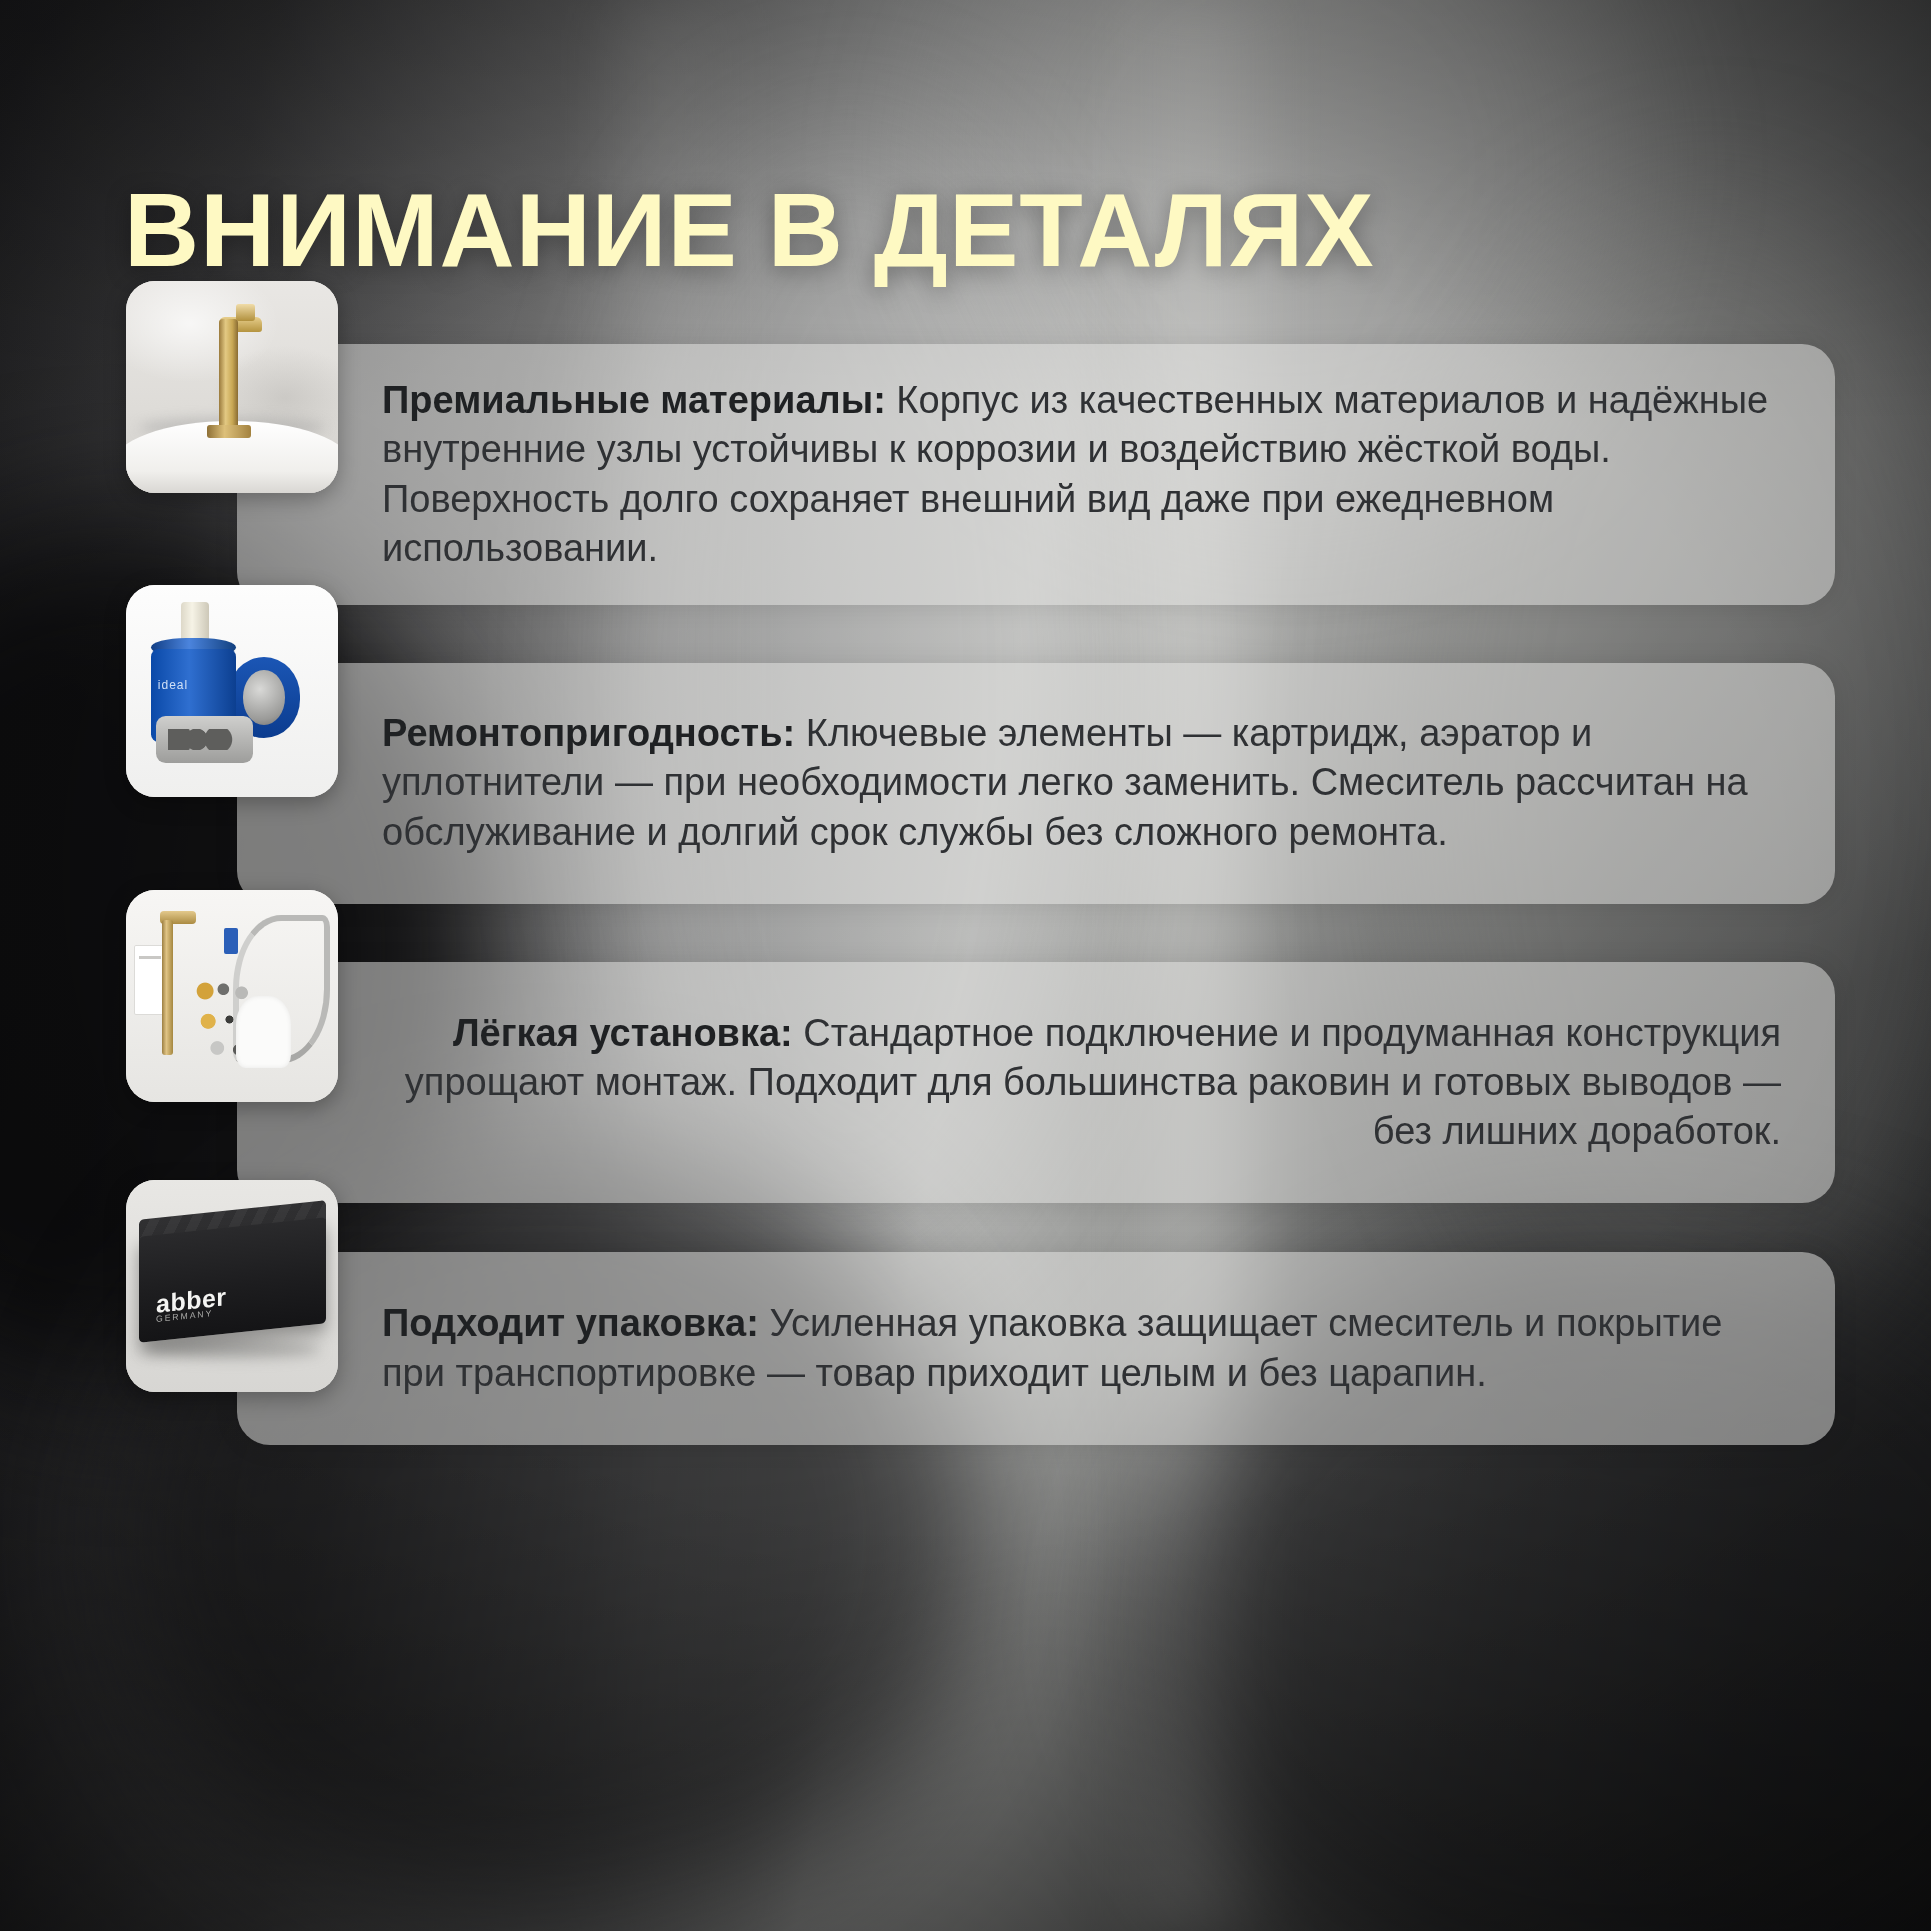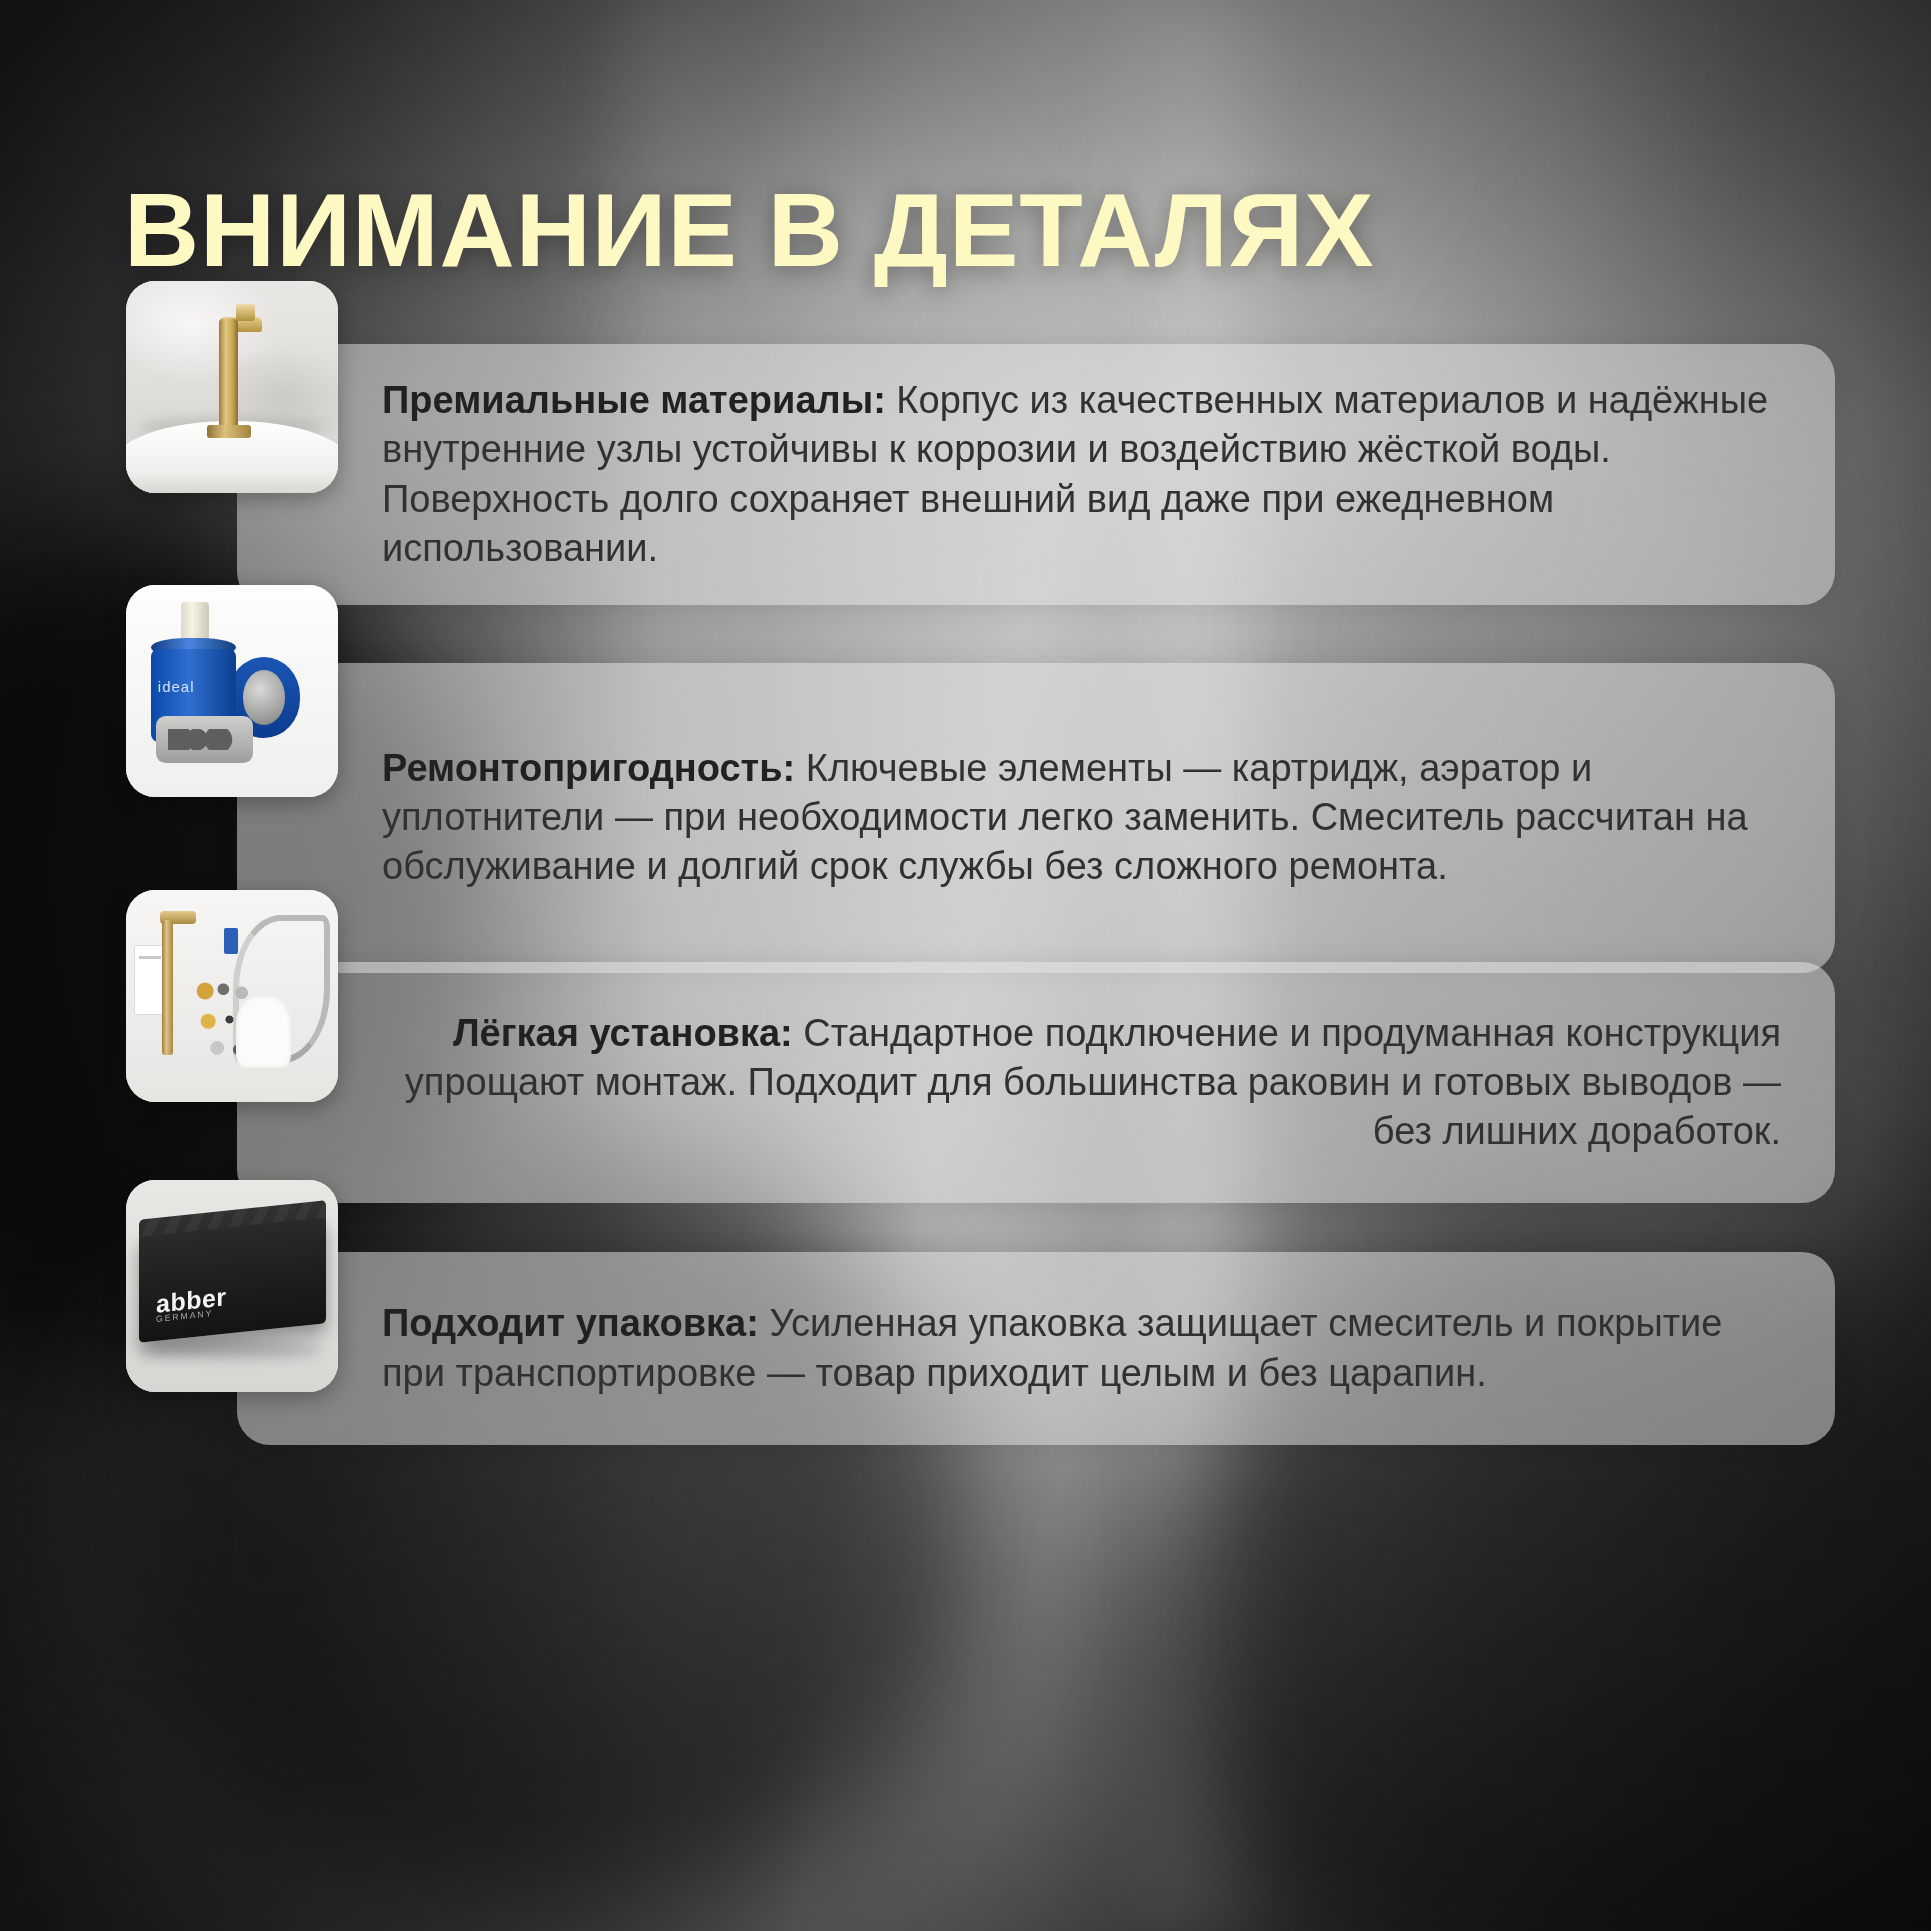--- a/index.html
+++ b/index.html
@@ -176,21 +176,21 @@
   .t2-c2face { position:absolute; left:55%; top:40%; width:20%; height:26%;
       background: radial-gradient(circle at 40% 35%, #d9d9d7, #9a9a98 70%, #6f6f6d 100%);
       border-radius: 50%; }
   .t2-metal { position:absolute; left:14%; top:62%; width:46%; height:22%;
       background: linear-gradient(180deg,#cfcfcd,#9d9d9b); border-radius: 9.7px; }
   .t2-holes { position:absolute; left:20%; top:68%; width:32%; height:10%;
       background:
         radial-gradient(circle at 12% 50%, #5e5e5c 0 26%, rgba(0,0,0,0) 28%),
         radial-gradient(circle at 42% 50%, #5e5e5c 0 26%, rgba(0,0,0,0) 28%),
         radial-gradient(circle at 74% 50%, #5e5e5c 0 26%, rgba(0,0,0,0) 28%); }
-  .t2-label { position:absolute; left:15%; top:44%; font-size:15px; color:#cfe0f7; letter-spacing:1px; }
+  .t2-label { position:absolute; left:15%; top:44%; font-size:12px; color:#cfe0f7; letter-spacing:1px; }
 
   
   .t3-bg { position:absolute; inset:0; background: linear-gradient(180deg,#f7f6f4,#e6e5e2); }
   .t3-rod { position:absolute; left:17%; top:14%; width:5%; height:64%;
       background: linear-gradient(90deg,#9c7f42,#e0c485 40%,#a5873f); border-radius:2.9px; }
   .t3-rod2 { position:absolute; left:16%; top:10%; width:17%; height:6%;
       background: linear-gradient(180deg,#e3c98c,#ab8b42); border-radius:3.9px; }
   .t3-paper { position:absolute; left:4%; top:26%; width:14%; height:32%;
       background:#ffffff; border:1px solid #dcdbd8; border-radius:1.9px; }
   .t3-paper:after{content:"";position:absolute;left:12%;top:14%;width:74%;height:5%;background:#c9c8c5;}
@@ -262,21 +262,21 @@
           <div class="t1-basin-shadow"></div>
           <div class="t1-basin"></div>
           <div class="t1-spout"></div>
           <div class="t1-handle"></div>
           <div class="t1-body"></div>
           <div class="t1-base"></div>
         </div>
       </div>
 
       <div class="row" style="height:290px;">
-        <div class="card" style="top:9.7px; height:310px;">
+        <div class="card" style="top:9.7px; height:241px;">
           <div class="card-text">
             <b>Ремонтопригодность: </b>
             <span>Ключевые элементы — картридж, аэратор и уплотнители — при необходимости легко заменить. Смеситель рассчитан на обслуживание и долгий срок службы без сложного ремонта.</span>
           </div>
         </div>
         <div class="thumb" style="top:-68px;">
           <div class="t2-bg"></div>
           <div class="t2-stem"></div>
           <div class="t2-c1top"></div>
           <div class="t2-c2"></div>

